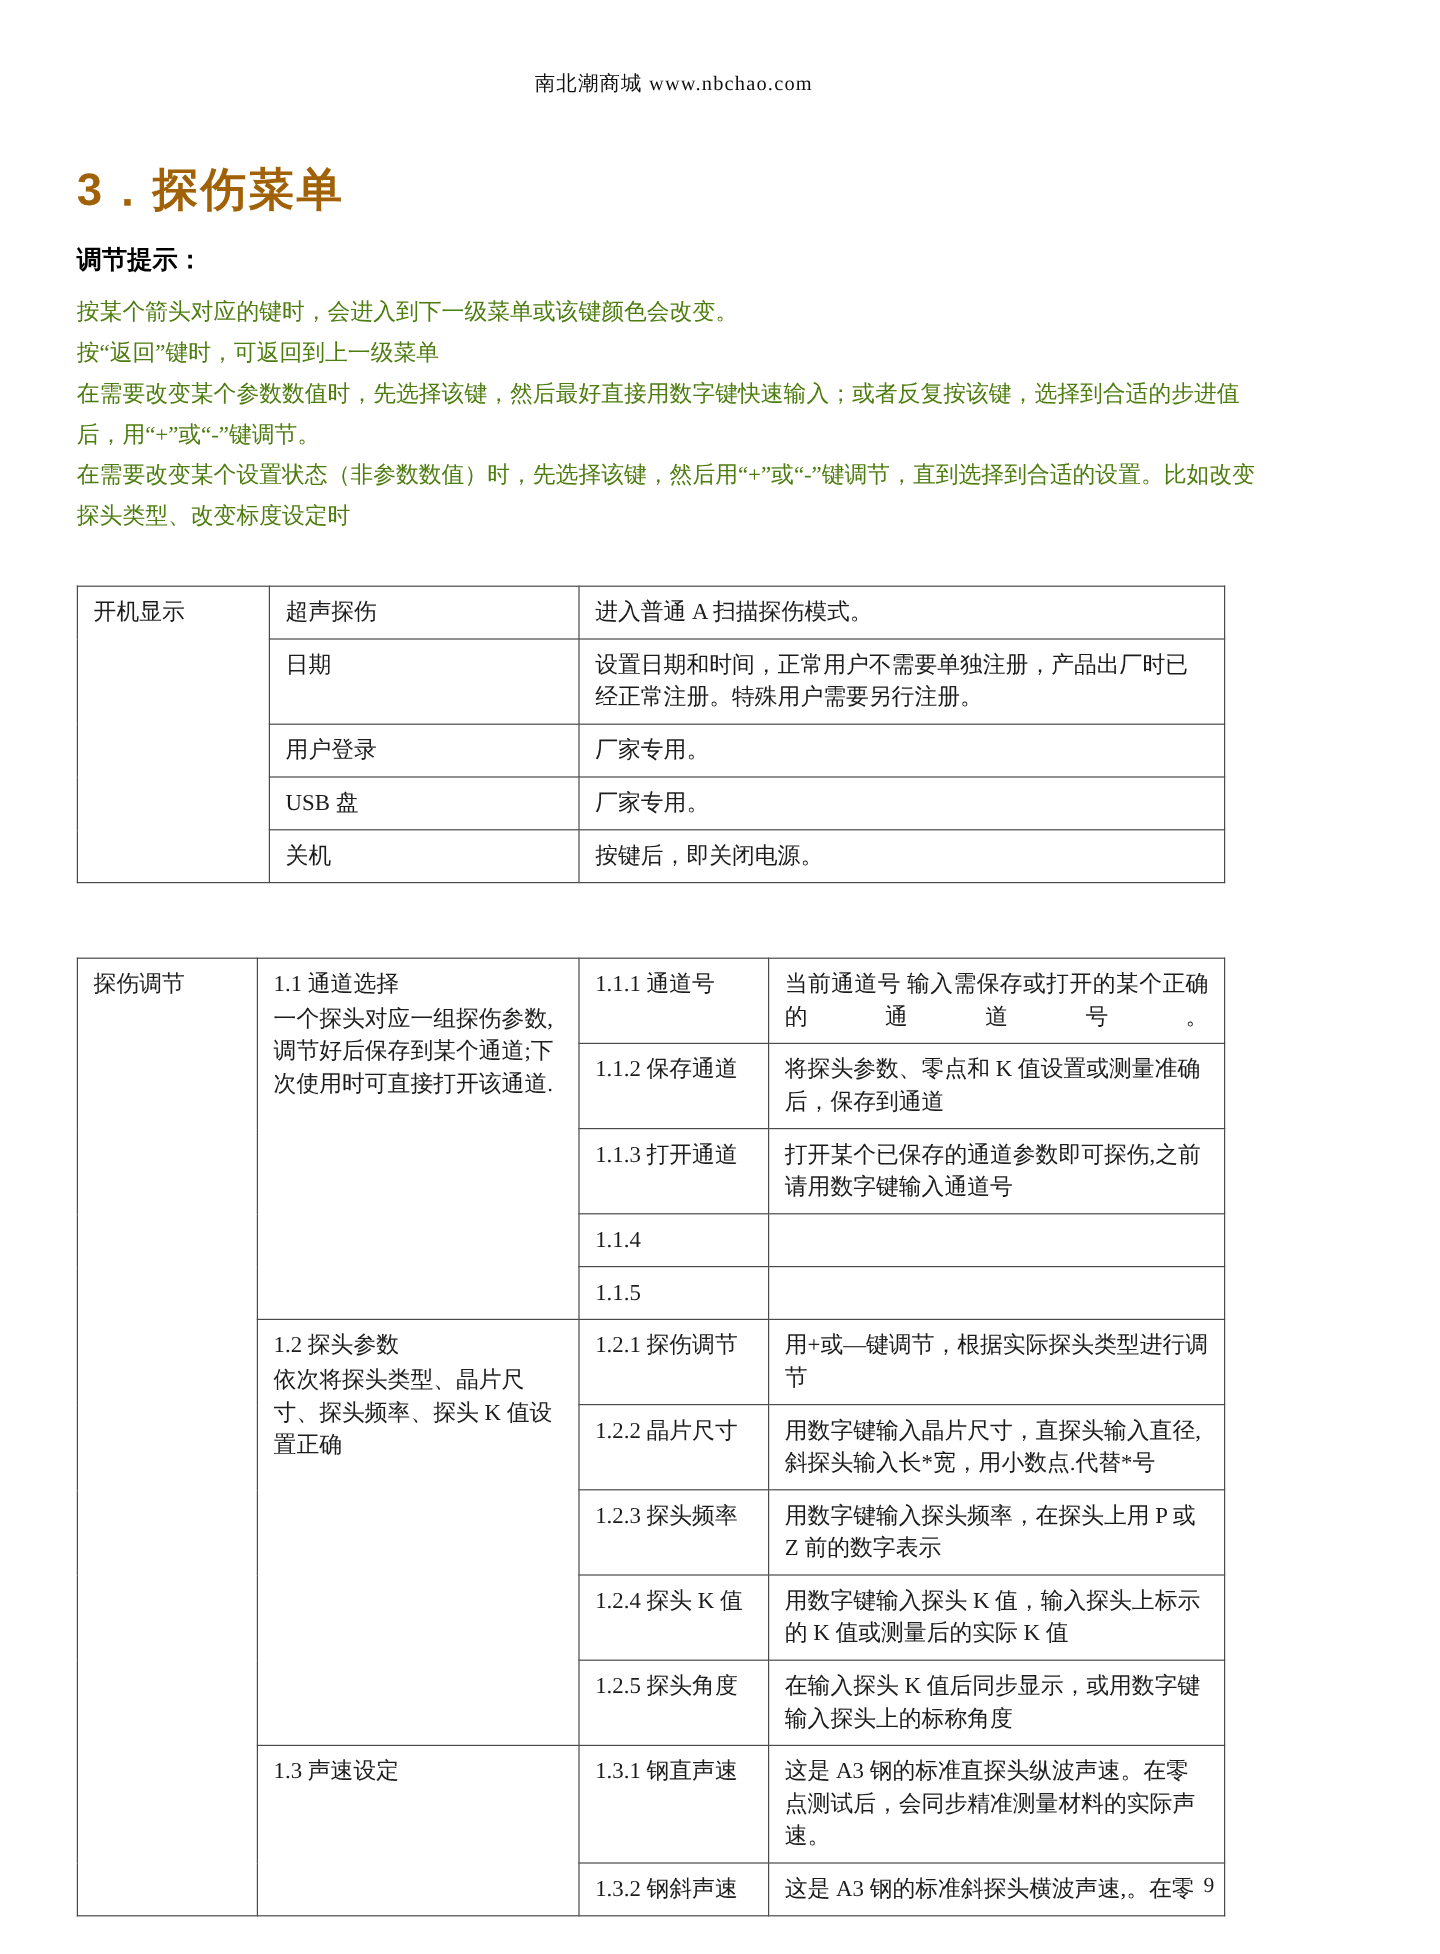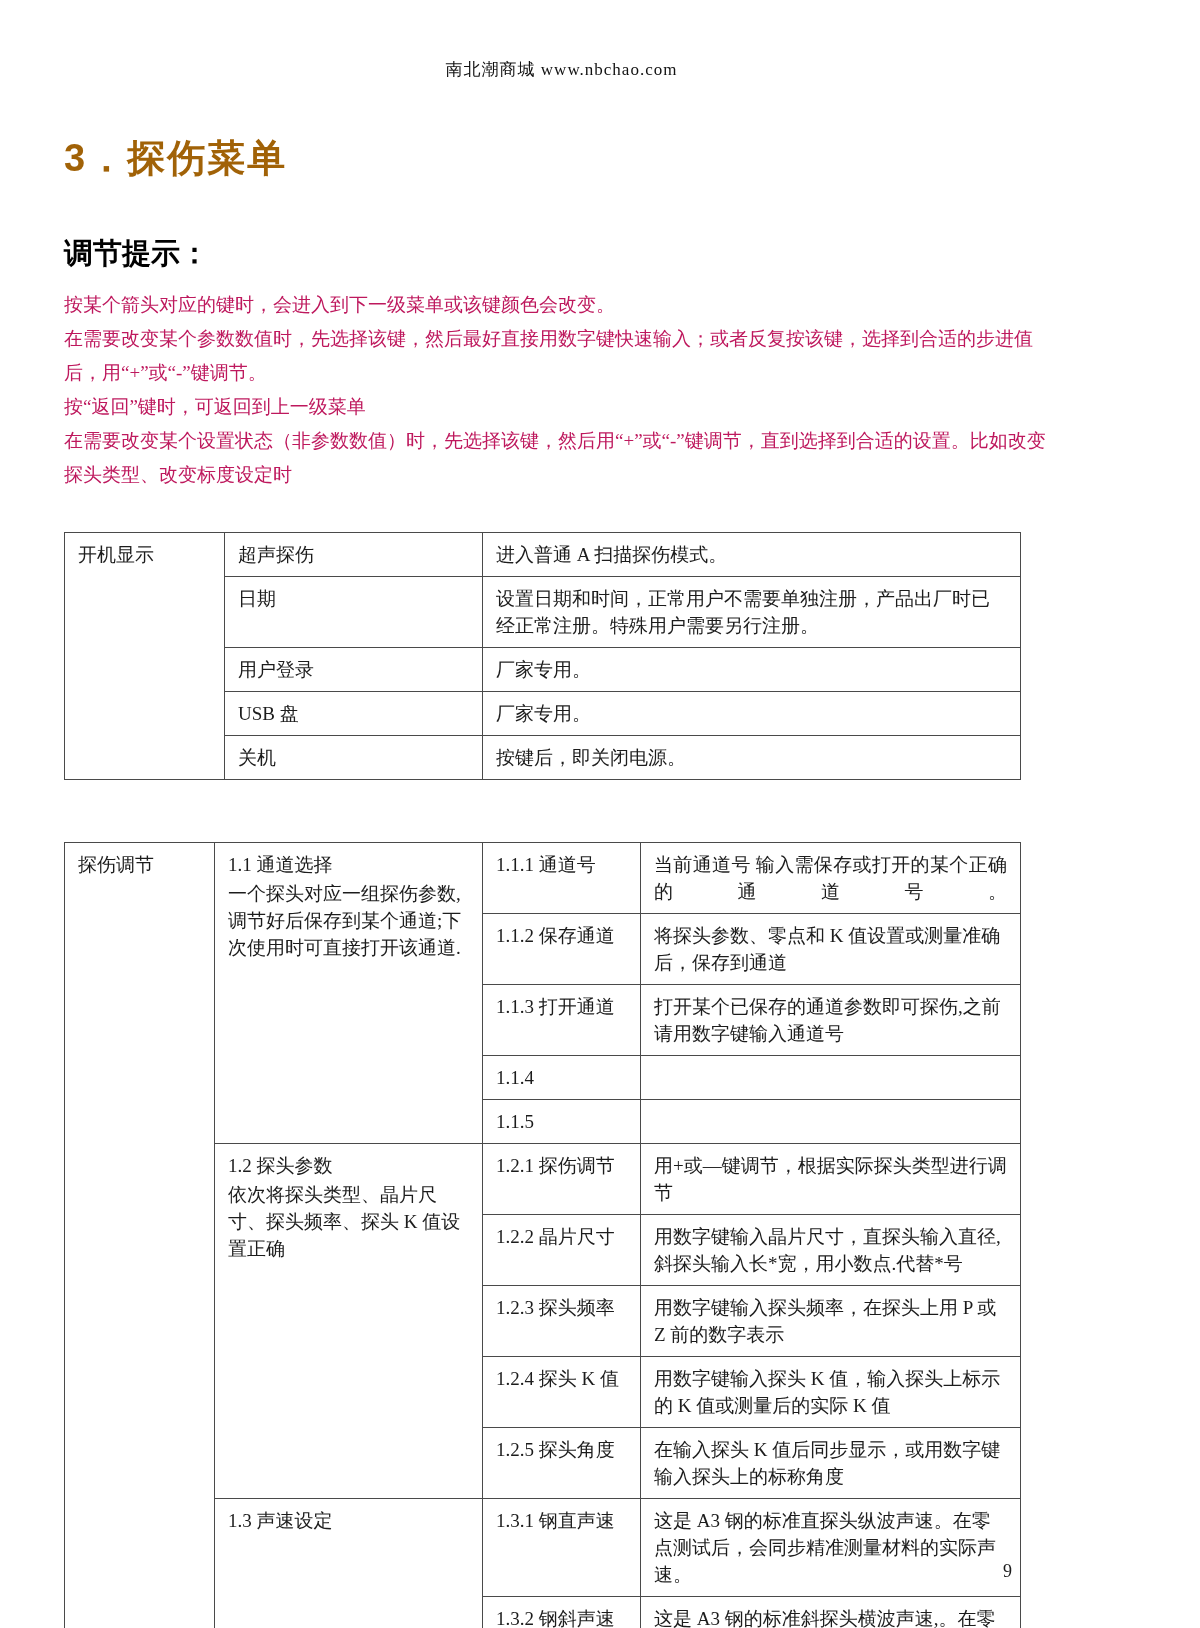--- a/index.html
+++ b/index.html
@@ -20,31 +20,31 @@
   }
   h1.doc-title {
     margin-top: 52px;
     font-family: "Liberation Sans", "DejaVu Sans", sans-serif;
     font-size: 38px;
     font-weight: bold;
     letter-spacing: 2px;
     color: #a16207;
   }
   h2.doc-subtitle {
-    margin-top: 50px;
+    margin-top: 18px;
     font-family: "Liberation Sans", "DejaVu Sans", sans-serif;
-    font-size: 29px;
+    font-size: 21px;
     font-weight: bold;
     color: #000;
   }
   .paragraphs { margin-top: 14px; }
   .paragraphs p {
     font-size: 19px;
     line-height: 34px;
-    color: #be185d;
+    color: #4d7c0f;
   }
   table.menu-table {
     border-collapse: collapse;
     table-layout: fixed;
     width: 956px;
     border-radius: 18px;
   }
   table.menu-table td {
     border: 1px solid #4a4a4a;
     vertical-align: top;
@@ -73,22 +73,22 @@
 <div class="page">
 
   <div class="site-header">南北潮商城 www.nbchao.com</div>
 
   <h1 class="doc-title">3．探伤菜单</h1>
 
   <h2 class="doc-subtitle">调节提示：</h2>
 
   <div class="paragraphs">
     <p>按某个箭头对应的键时，会进入到下一级菜单或该键颜色会改变。</p>
+    <p>按“返回”键时，可返回到上一级菜单</p>
     <p>在需要改变某个参数数值时，先选择该键，然后最好直接用数字键快速输入；或者反复按该键，选择到合适的步进值后，用“+”或“-”键调节。</p>
-    <p>按“返回”键时，可返回到上一级菜单</p>
     <p>在需要改变某个设置状态（非参数数值）时，先选择该键，然后用“+”或“-”键调节，直到选择到合适的设置。比如改变探头类型、改变标度设定时</p>
   </div>
 
   <table class="menu-table mt-table1">
     <colgroup>
       <col style="width:160px">
         <col style="width:258px">
         <col style="width:538px">
     </colgroup>
     <tbody>

